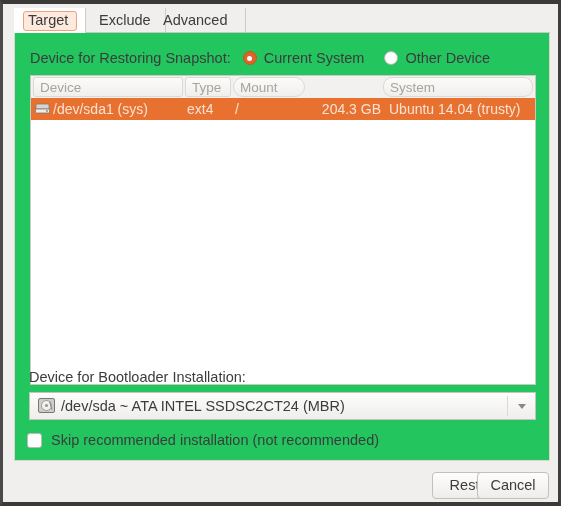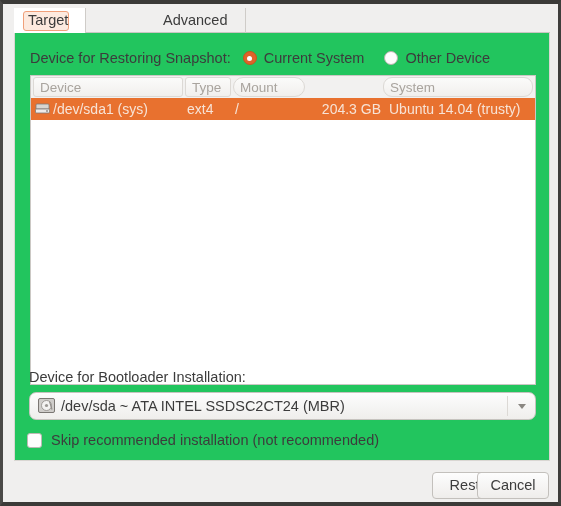--- a/index.html
+++ b/index.html
@@ -61,21 +61,21 @@
     border-bottom: 1px solid #ffffff;
     margin-bottom: -1px;
     height: 26px;
     border-right: 1px solid #cfccc8;
   }
   .tab.active .focusring {
     display: inline-block;
     border: 1px solid #f0a07a;
     background: #fdeadf;
     border-radius: 3px;
-    padding: 0px 0 1px 4px;
+    padding: 0px 8px 1px 4px;
     margin-left: -4px;
     line-height: 17px;
     color: #3c3c3c;
   }
   .tab .plain { display:inline-block; }
 
   
   #panel {
     position: absolute;
     left: 11px;
@@ -206,21 +206,21 @@
   }
   #combo {
     position: absolute;
     left: 26px;
     top: 388px;
     width: 507px;
     height: 28px;
     box-sizing: border-box;
     background: linear-gradient(#fdfdfd, #efeeec);
     border: 1px solid #c6c3bf;
-    border-radius: 7px;
+    border-radius: 0;
   }
   #combo .hdd {
     position: absolute;
     left: 8px; top: 5px;
     width: 17px; height: 15px;
   }
   #combo .ctext {
     position: absolute;
     left: 31px; top: 0;
     height: 26px;
@@ -283,20 +283,23 @@
   #btn-cancel  { left: 474px; top: 468px; width: 72px; }
 </style>
 </head>
 <body>
 
 <div id="window">
 
   <div id="tabbar">
     <div class="tab active" style="left:0px;width:72px;">
       <span class="focusring">Target</span>
+    </div>
+    <div class="tab" style="left:72px;width:80px;">
+      <span class="plain">Exclude</span>
     </div>
     <div class="tab" style="left:136px;width:96px;">
       <span class="plain">Advanced</span>
     </div>
   </div>
 
   <div id="panel">
 
     <div id="restore-row">
       <span class="lbl">Device for Restoring Snapshot:</span>

